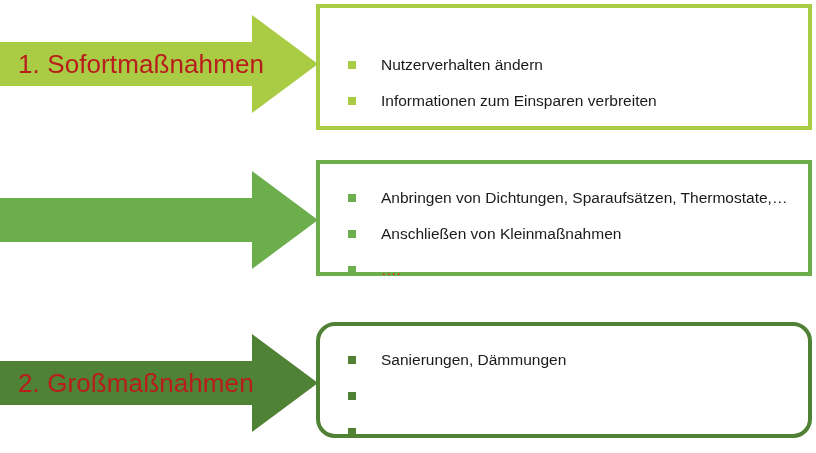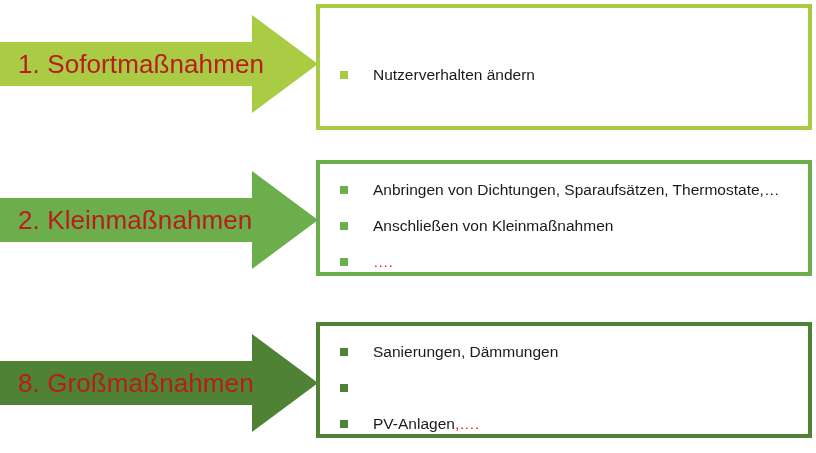--- a/index.html
+++ b/index.html
@@ -63,26 +63,26 @@
     position: absolute;
     left: 316px;
     width: 496px;
     box-sizing: border-box;
     background: #ffffff;
     border-style: solid;
     border-width: 4px;
   }
   .box-1 { top: 4px;   height: 126px; border-color: #A9CC44; }
   .box-2 { top: 160px; height: 116px; border-color: #6CAD4C; }
-  .box-3 { top: 322px; height: 116px; border-color: #4F8234; }
+  .box-3 { top: 322px; height: 116px; border-color: #4F8234; border-radius: 19px; }
 
   .bullet-list {
     list-style: none;
     margin: 0;
-    padding: 8px;
+    padding: 16px;
     height: 100%;
     display: flex;
     flex-direction: column;
     justify-content: center;
   }
   .bullet-item {
     display: flex;
     align-items: center;
     padding: 0 0 0 12px;
     min-height: 36px;
@@ -118,28 +118,31 @@
     </svg>
     <span class="arrow-label">1. Sofortmaßnahmen</span>
   </div>
 
   <div class="box box-1" style="border-color: rgb(169, 204, 68);">
     <ul class="bullet-list">
       <li class="bullet-item">
         <span class="bullet-marker" style="background: rgb(169, 204, 68);"></span>
         <span class="bullet-text">Nutzerverhalten ändern</span>
       </li>
+      <li class="bullet-item">
+        <span class="bullet-marker" style="background: rgb(169, 204, 68);"></span>
+        <span class="bullet-text">Informationen zum Einsparen verbreiten</span>
+      </li>
     </ul>
   </div>
 
   <div class="arrow arrow-2">
     <svg class="arrow-shape" viewBox="0 0 318 102" preserveAspectRatio="none">
       <polygon points="0,29 252,29 252,2 318,51 252,100 252,73 0,73" fill="#6CAD4C"></polygon>
     </svg>
-    <span class="arrow-label">2. Kleinmaßnahmen</span>
   </div>
 
   <div class="box box-2" style="border-color: rgb(108, 173, 76);">
     <ul class="bullet-list">
       <li class="bullet-item">
         <span class="bullet-marker" style="background: rgb(108, 173, 76);"></span>
         <span class="bullet-text">Anbringen von Dichtungen, Sparaufsätzen, Thermostate,…</span>
       </li>
       <li class="bullet-item">
         <span class="bullet-marker" style="background: rgb(108, 173, 76);"></span>
@@ -149,32 +152,31 @@
         <span class="bullet-marker" style="background: rgb(108, 173, 76);"></span>
         <span class="bullet-text accent-red" style="color: rgb(238, 28, 28);">….</span>
       </li>
     </ul>
   </div>
 
   <div class="arrow arrow-3">
     <svg class="arrow-shape" viewBox="0 0 318 102" preserveAspectRatio="none">
       <polygon points="0,29 252,29 252,2 318,51 252,100 252,73 0,73" fill="#4F8234"></polygon>
     </svg>
-    <span class="arrow-label">8. Großmaßnahmen</span>
+    <span class="arrow-label">2. Großmaßnahmen</span>
   </div>
 
   <div class="box box-3" style="border-color: rgb(79, 130, 52);">
     <ul class="bullet-list">
       <li class="bullet-item">
         <span class="bullet-marker" style="background: rgb(79, 130, 52);"></span>
         <span class="bullet-text">Sanierungen, Dämmungen</span>
       </li>
       <li class="bullet-item">
         <span class="bullet-marker" style="background: rgb(79, 130, 52);"></span>
       </li>
       <li class="bullet-item">
         <span class="bullet-marker" style="background: rgb(79, 130, 52);"></span>
-        <span class="bullet-text"><span>PV-Anlagen</span><span class="accent-red" style="color: rgb(238, 28, 28);">,….</span></span>
       </li>
     </ul>
   </div>
 
 </div>
 
 </body></html>

